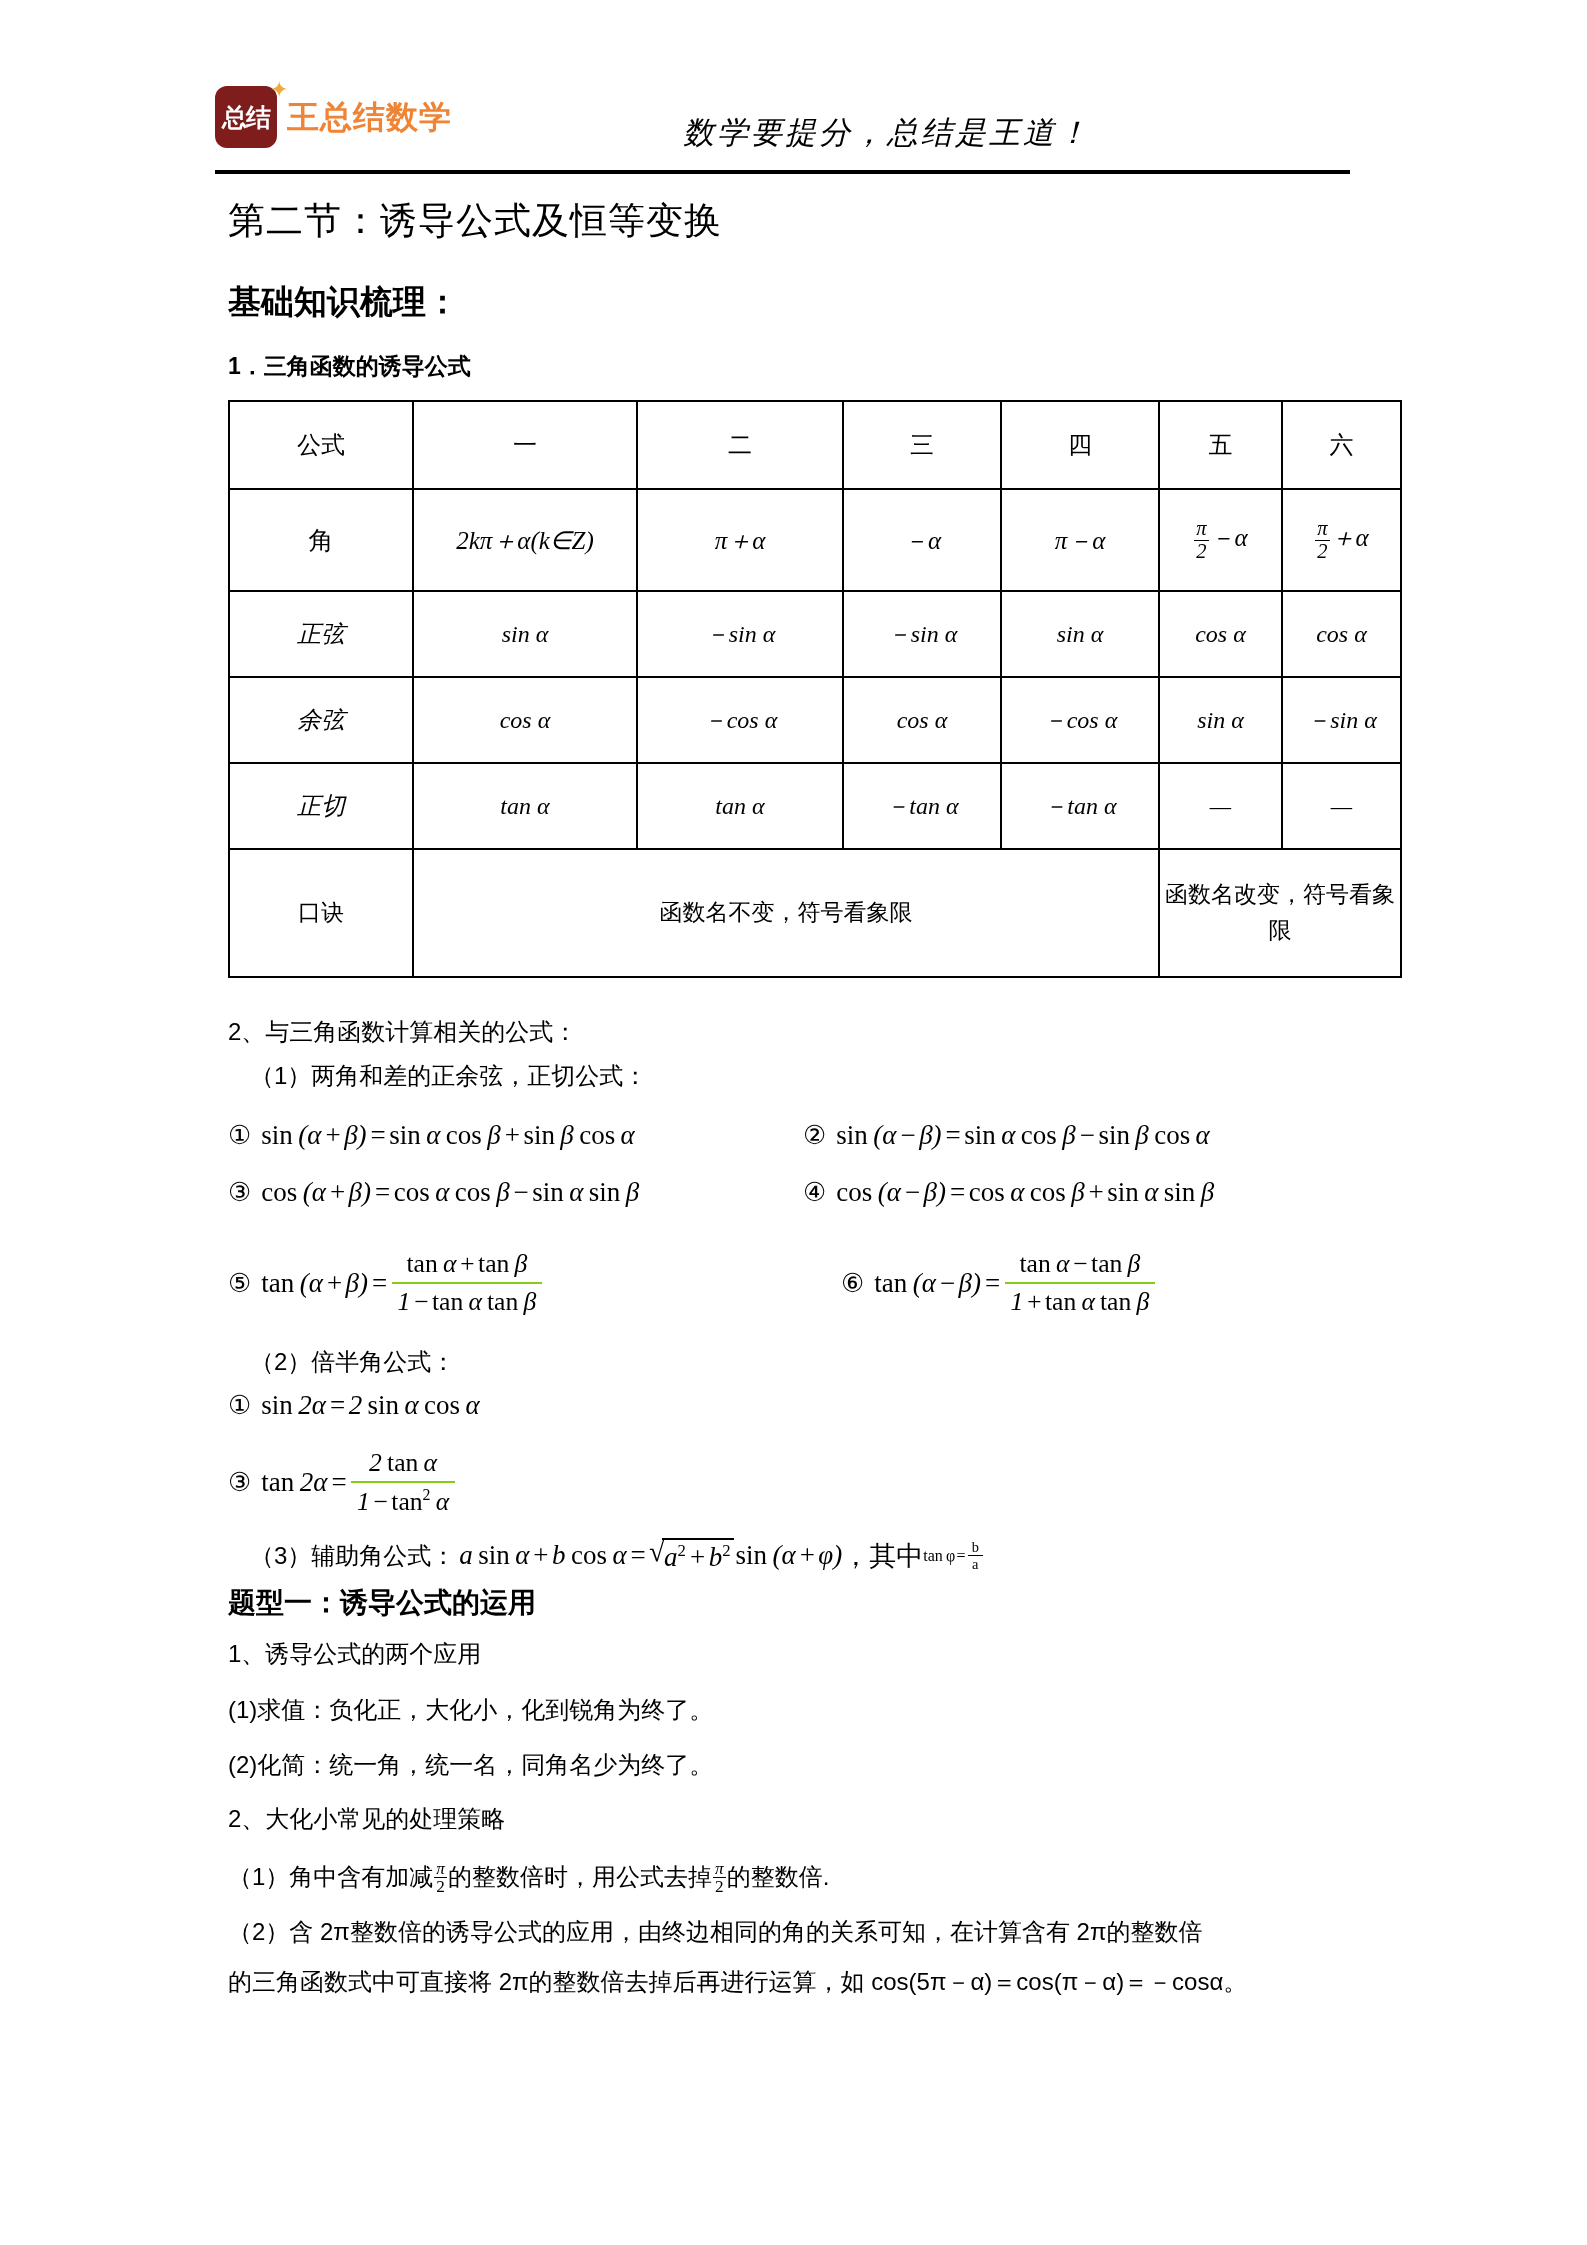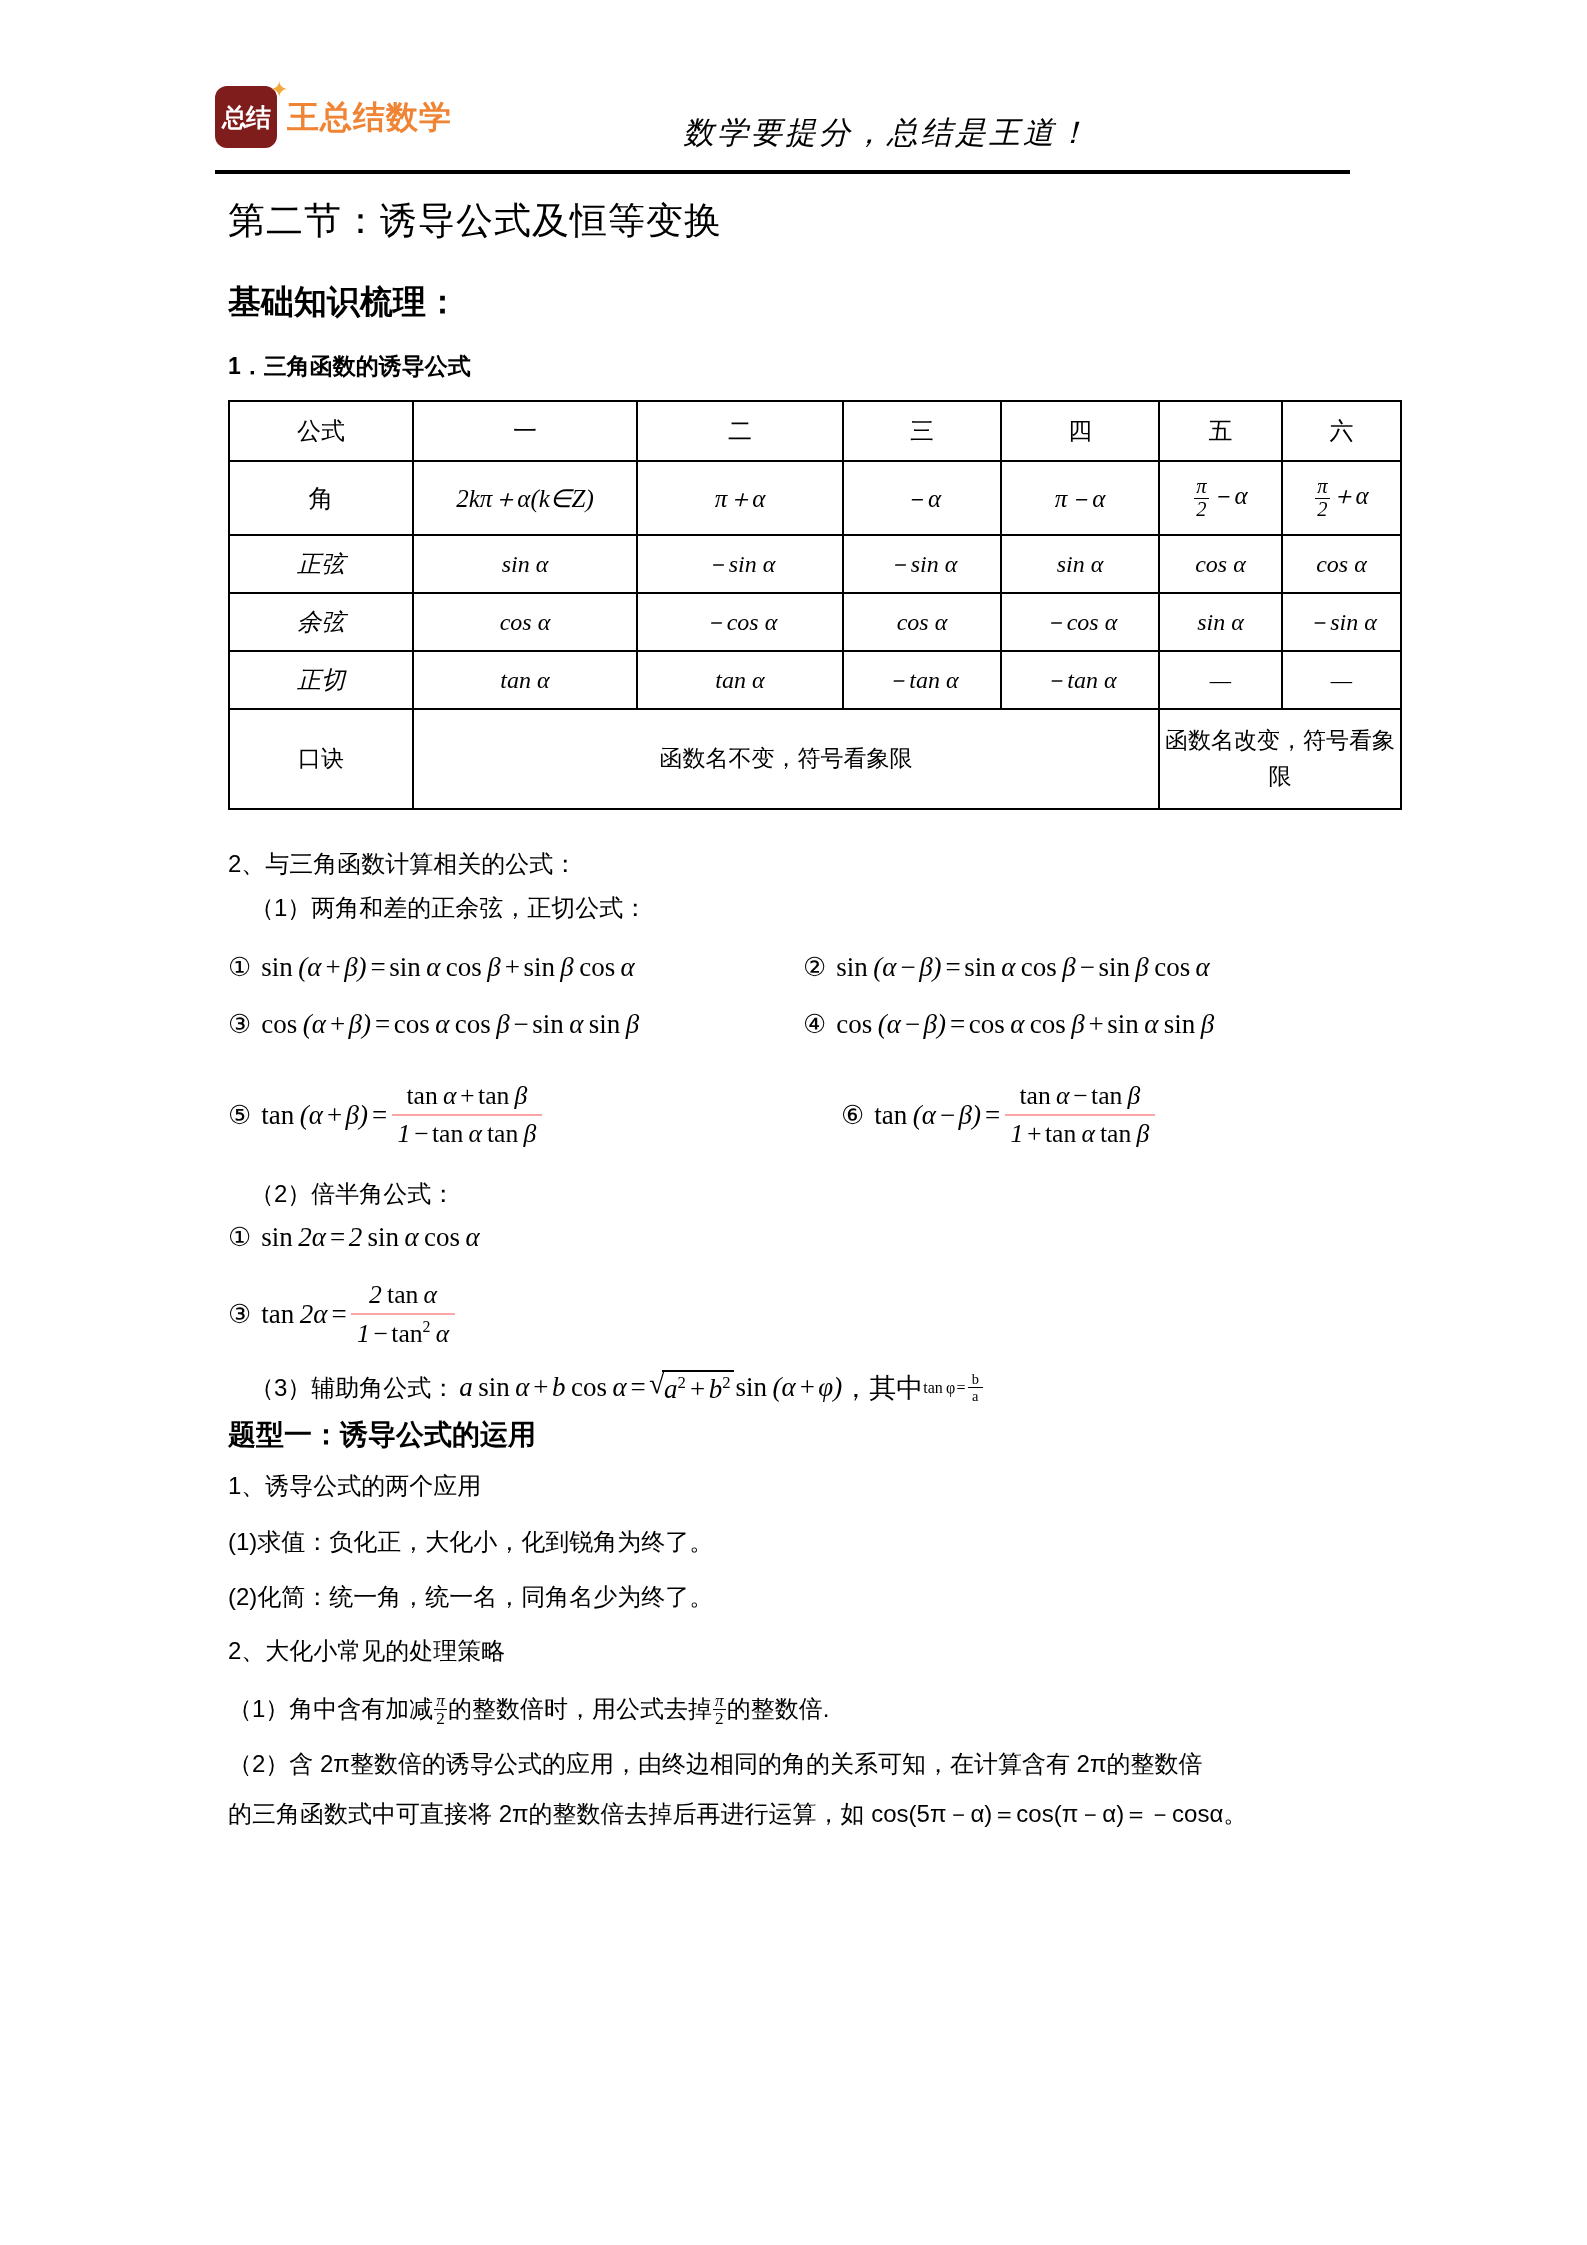--- a/index.html
+++ b/index.html
@@ -139,21 +139,21 @@
   table.formula-table {
     border-collapse: collapse;
     width: 1130px;
     table-layout: fixed;
     font-size: 24px;
   }
   table.formula-table td {
     border: 2px solid #000;
     text-align: center;
     vertical-align: middle;
-    padding: 0 2px;
+    padding: 14px 2px;
     font-family: "Liberation Serif", serif;
   }
   table.formula-table td.label-col { width: 178px; }
   table.formula-table td.c1 { width: 218px; }
   table.formula-table td.c2 { width: 200px; }
   table.formula-table td.c3 { width: 152px; }
   table.formula-table td.c4 { width: 152px; }
   table.formula-table td.c5 { width: 117px; }
   table.formula-table td.c6 { width: 113px; }
   tr.row-head td { height: 58px; }
@@ -210,21 +210,21 @@
   .mcol-r { flex: 1 1 auto; }
 
   .bigfrac {
     display: inline-block;
     vertical-align: middle;
     text-align: center;
     line-height: 1.25;
     margin: 0 3px;
     font-size: 0.95em;
   }
-  .bigfrac .num { display: block; border-bottom: 2px solid #fca5a5; padding: 0 6px 2px 6px; }
+  .bigfrac .num { display: block; border-bottom: 2px solid #84cc16; padding: 0 6px 2px 6px; }
   .bigfrac .den { display: block; padding: 2px 6px 0 6px; }
 
   sup.exp { font-size: 0.62em; font-style: normal; vertical-align: super; }
 
   .sqrt {
     display: inline-block;
     position: relative;
     padding-left: 13px;
     margin: 0 2px;
   }

